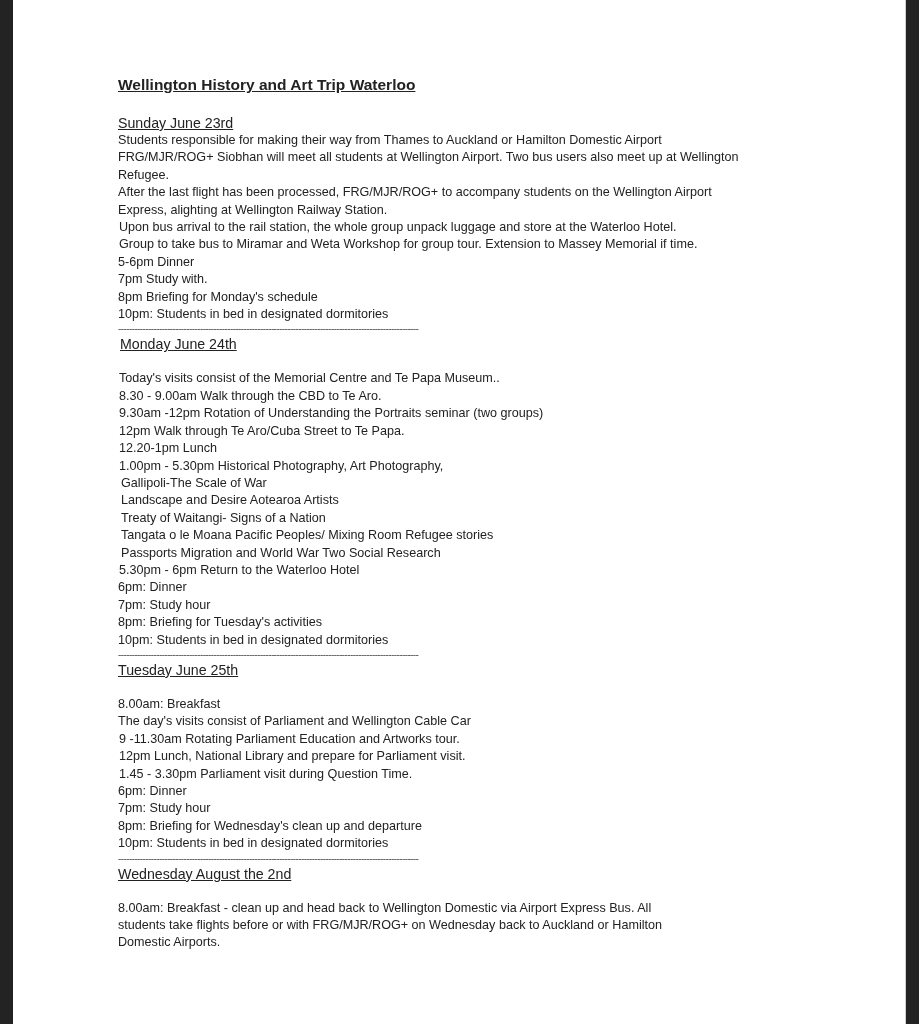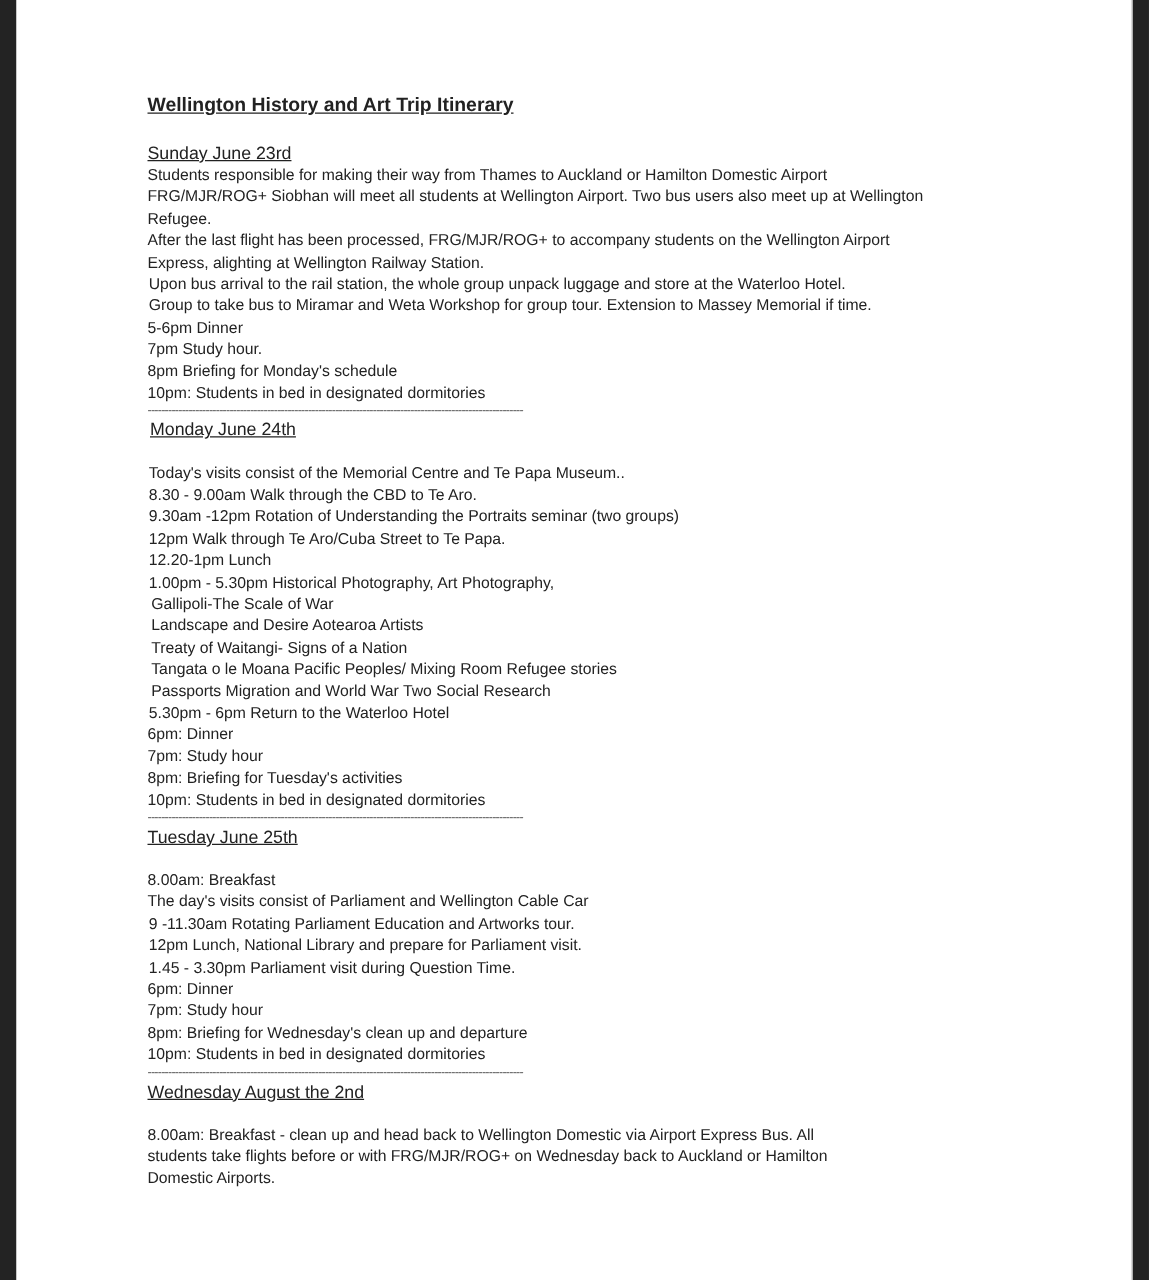--- a/index.html
+++ b/index.html
@@ -68,34 +68,34 @@
   .gap-title { height: 18px; }
   .gap-after-heading { height: 17px; }
 </style>
 </head>
 <body>
 
 <div class="viewport">
   <div class="page">
     <div class="doc">
 
-      <h1 class="doc-title">Wellington History and Art Trip Itinerary</h1>
+      <h1 class="doc-title">Wellington History and Art Trip Waterloo</h1>
       <div class="gap-title"></div>
 
       <section>
         <h2 class="day-heading">Sunday June 23rd</h2>
         <div class="line">Students responsible for making their way from Thames to Auckland or Hamilton Domestic Airport</div>
         <div class="line">FRG/MJR/ROG+ Siobhan will meet all students at Wellington Airport. Two bus users also meet up at Wellington</div>
         <div class="line">Refugee.</div>
         <div class="line">After the last flight has been processed, FRG/MJR/ROG+ to accompany students on the Wellington Airport</div>
         <div class="line">Express, alighting at Wellington Railway Station.</div>
         <div class="line ind1">Upon bus arrival to the rail station, the whole group unpack luggage and store at the Waterloo Hotel.</div>
         <div class="line ind1">Group to take bus to Miramar and Weta Workshop for group tour. Extension to Massey Memorial if time.</div>
         <div class="line">5-6pm Dinner</div>
-        <div class="line">7pm Study hour.</div>
+        <div class="line">7pm Study with.</div>
         <div class="line">8pm Briefing for Monday's schedule</div>
         <div class="line">10pm: Students in bed in designated dormitories</div>
         <div class="sep">--------------------------------------------------------------------------------------------------------------</div>
       </section>
 
       <section>
         <h2 class="day-heading ind1" style="padding-left:2px;">Monday June 24th</h2>
         <div class="gap-after-heading"></div>
         <div class="line ind1">Today's visits consist of the Memorial Centre and Te Papa Museum..</div>
         <div class="line ind1">8.30 - 9.00am Walk through the CBD to Te Aro.</div>

